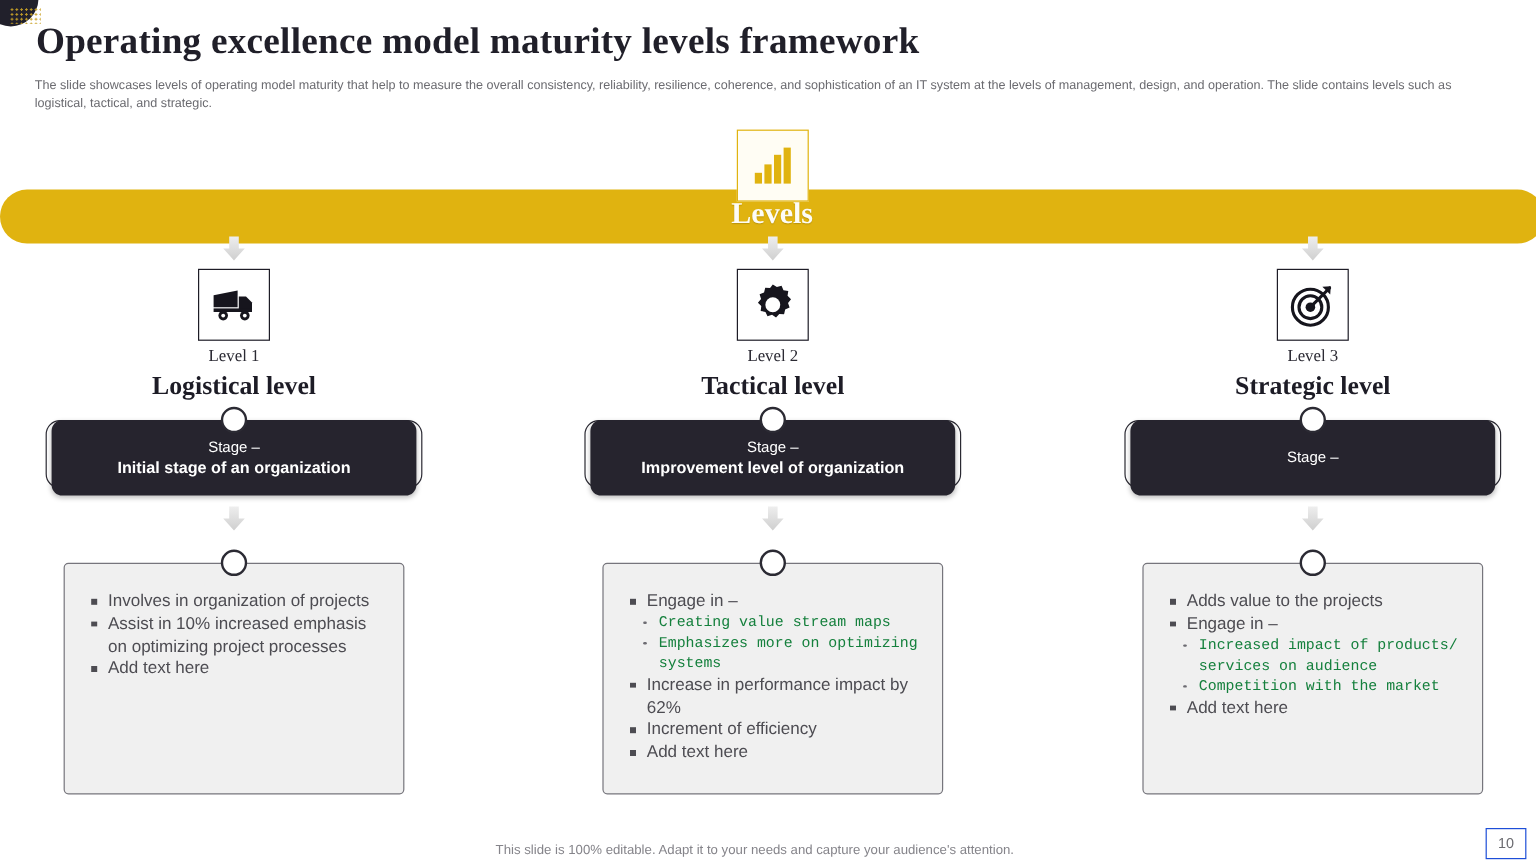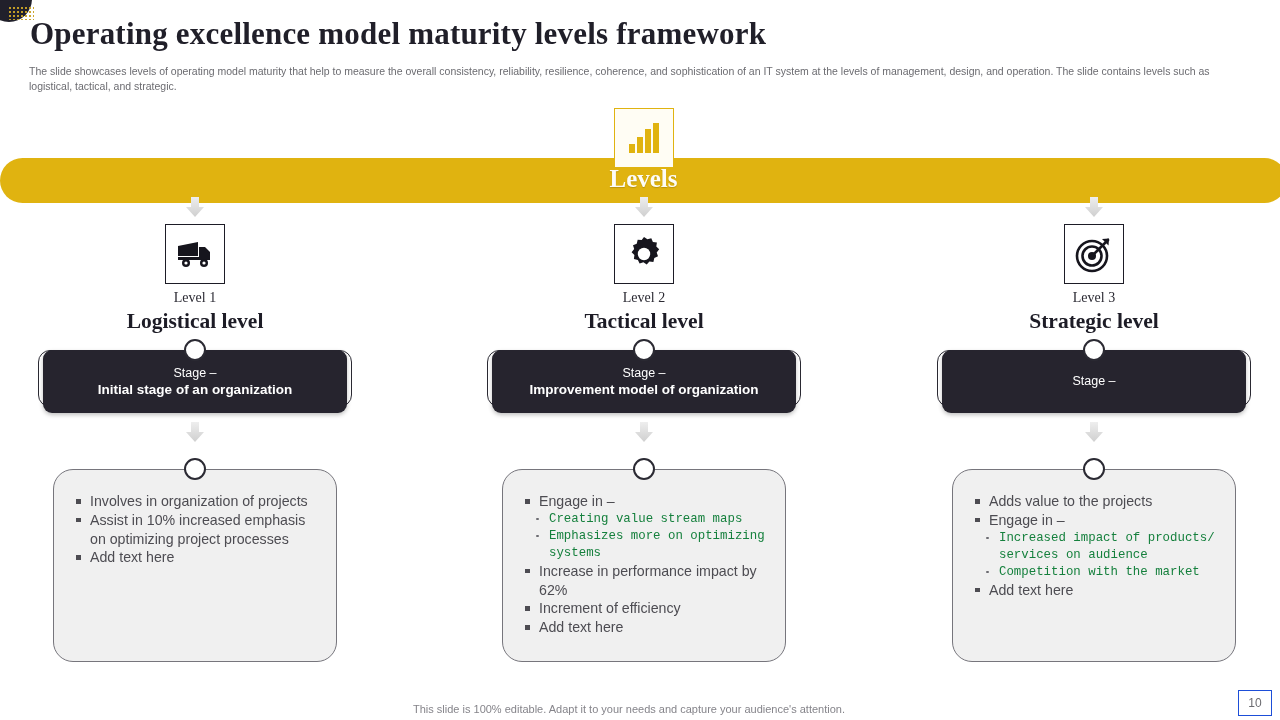--- a/index.html
+++ b/index.html
@@ -122,21 +122,21 @@
 
   
   .bullets-wrap{ position:relative; margin:26px auto 0; width:284px; }
   .bullets-knob{
     position:absolute; left:50%; top:-11px; transform:translateX(-50%);
     width:22px; height:22px; border-radius:50%;
     background:#ffffff; border:2.4px solid #2b2a33; z-index:3;
   }
   .bullets-box{
     width:284px; height:193px;
-    background:#f0f0f0; border:1.3px solid #76757c; border-radius:20px;
+    background:#f0f0f0; border:1.3px solid #76757c; border-radius:4px;
     padding:22px 14px 10px 22px;
   }
   ul.b1{ list-style:none; }
   ul.b1 > li{
     position:relative; padding-left:14px;
     font-size:14.2px; line-height:18.8px; color:#4d4c52;
   }
   ul.b1 > li::before{
     content:""; position:absolute; left:0; top:7px;
     width:4.5px; height:4.5px; background:#4d4c52;
@@ -262,21 +262,21 @@
           <circle cx="18" cy="18" r="6.2" fill="#ffffff"></circle>
         </svg>
       </div>
       <div class="level-num">Level 2</div>
       <div class="level-name">Tactical level</div>
       <div class="stage-wrap">
         <div class="stage-outline"></div>
         <div class="stage-knob"></div>
         <div class="stage-box">
           <div class="lbl">Stage –</div>
-          <div class="val">Improvement model of organization</div>
+          <div class="val">Improvement level of organization</div>
         </div>
       </div>
       <div class="arrow" style="margin-top:8px">
         <svg width="22" height="22" viewBox="0 0 22 22">
           <defs>
             <linearGradient id="ag" x1="0" y1="0" x2="0" y2="1">
               <stop offset="0" stop-color="#eeeeee"></stop>
               <stop offset="1" stop-color="#cfcfcf"></stop>
             </linearGradient>
           </defs>

